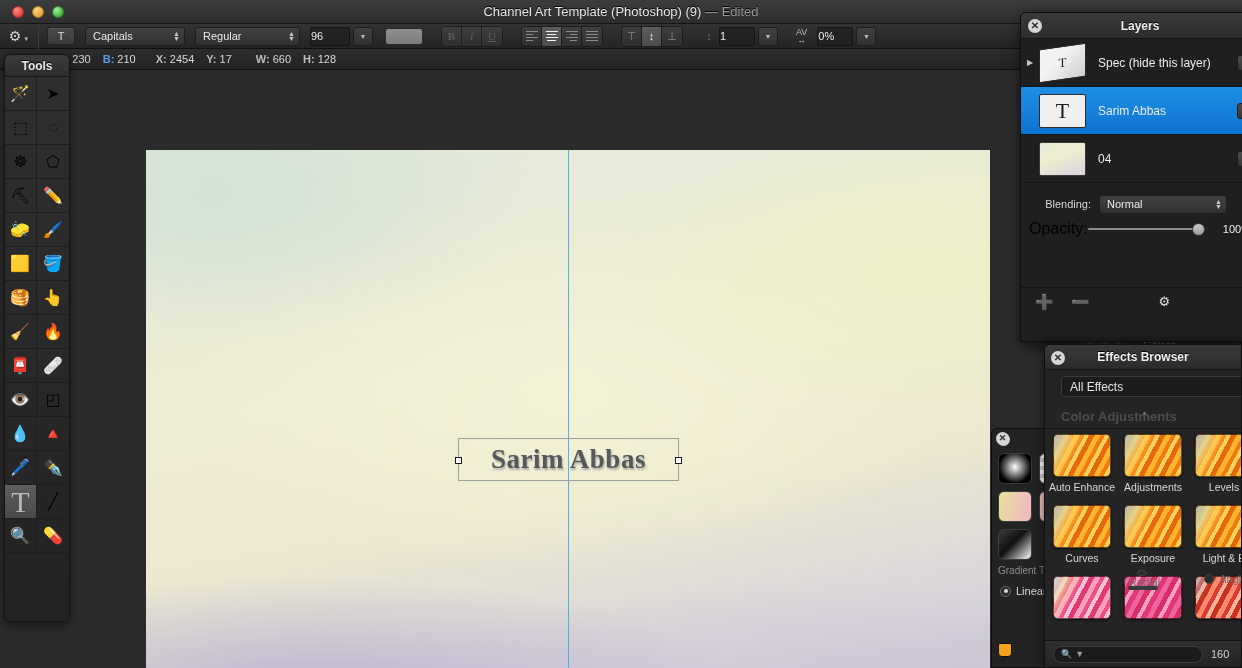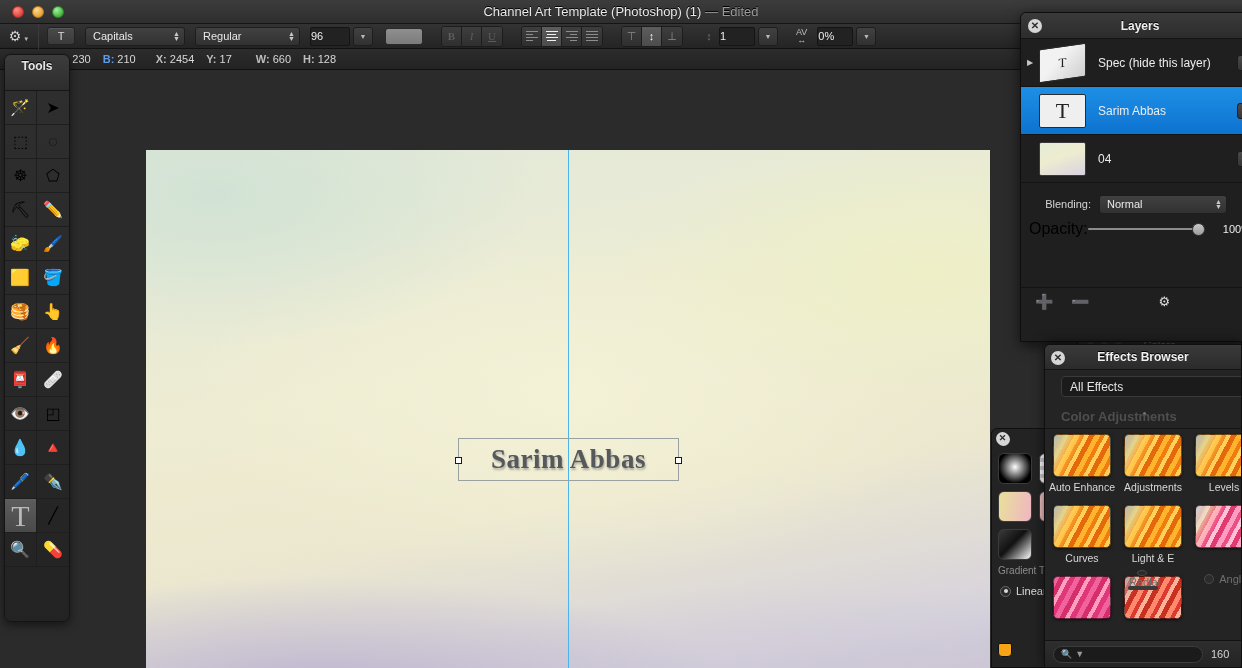--- a/index.html
+++ b/index.html
@@ -151,21 +151,21 @@
 
   
   .tools{
     position:absolute; left:4px; top:54px; width:66px; height:568px;
     background:linear-gradient(#2f2f2f,#232323);
     border:1px solid #141414; border-radius:7px;
     box-shadow:0 3px 10px rgba(0,0,0,.5);
     overflow:hidden;
   }
   .tools-hd{
-    height:36px; line-height:22px; text-align:center;
+    height:22px; line-height:22px; text-align:center;
     font-size:12px; font-weight:bold; color:#e6e6e6;
     background:linear-gradient(#3c3c3c,#2d2d2d);
     border-bottom:1px solid #161616; text-shadow:0 -1px 0 #000;
   }
   .tool-grid{ display:grid; grid-template-columns:1fr 1fr; }
   .tcell{
     height:34px; display:flex; align-items:center; justify-content:center;
     font-size:16px; line-height:1;
     border-right:1px solid #1e1e1e; border-bottom:1px solid #1e1e1e;
   }
@@ -390,21 +390,21 @@
 
 <div id="root">
 
   <div class="titlebar">
     <div class="traffic">
       <span class="tl red"></span>
       <span class="tl yel"></span>
       <span class="tl grn"></span>
     </div>
     <div class="title-text">
-      <span>Channel Art Template (Photoshop) (1)</span>
+      <span>Channel Art Template (Photoshop) (9)</span>
       <span class="edited">—</span>
       <span class="edited">Edited</span>
     </div>
   </div>
 
   <div class="optbar">
     <div class="gear-btn">
       <span>⚙</span>
         <span class="caret">▼</span>
     </div>
@@ -718,20 +718,24 @@
         <div class="eff-cell">
           <div class="eff-thumb th-orange"></div>
           <div class="eff-lbl">Levels</div>
         </div>
         <div class="eff-cell">
           <div class="eff-thumb th-orange"></div>
           <div class="eff-lbl">Curves</div>
         </div>
         <div class="eff-cell">
           <div class="eff-thumb th-orange"></div>
+          <div class="eff-lbl">Exposure</div>
+        </div>
+        <div class="eff-cell">
+          <div class="eff-thumb th-orange"></div>
           <div class="eff-lbl">Light &amp; E</div>
         </div>
         <div class="eff-cell">
           <div class="eff-thumb th-pink"></div>
           <div class="eff-lbl"></div>
         </div>
         <div class="eff-cell">
           <div class="eff-thumb th-pink2"></div>
           <div class="eff-lbl"></div>
         </div>

